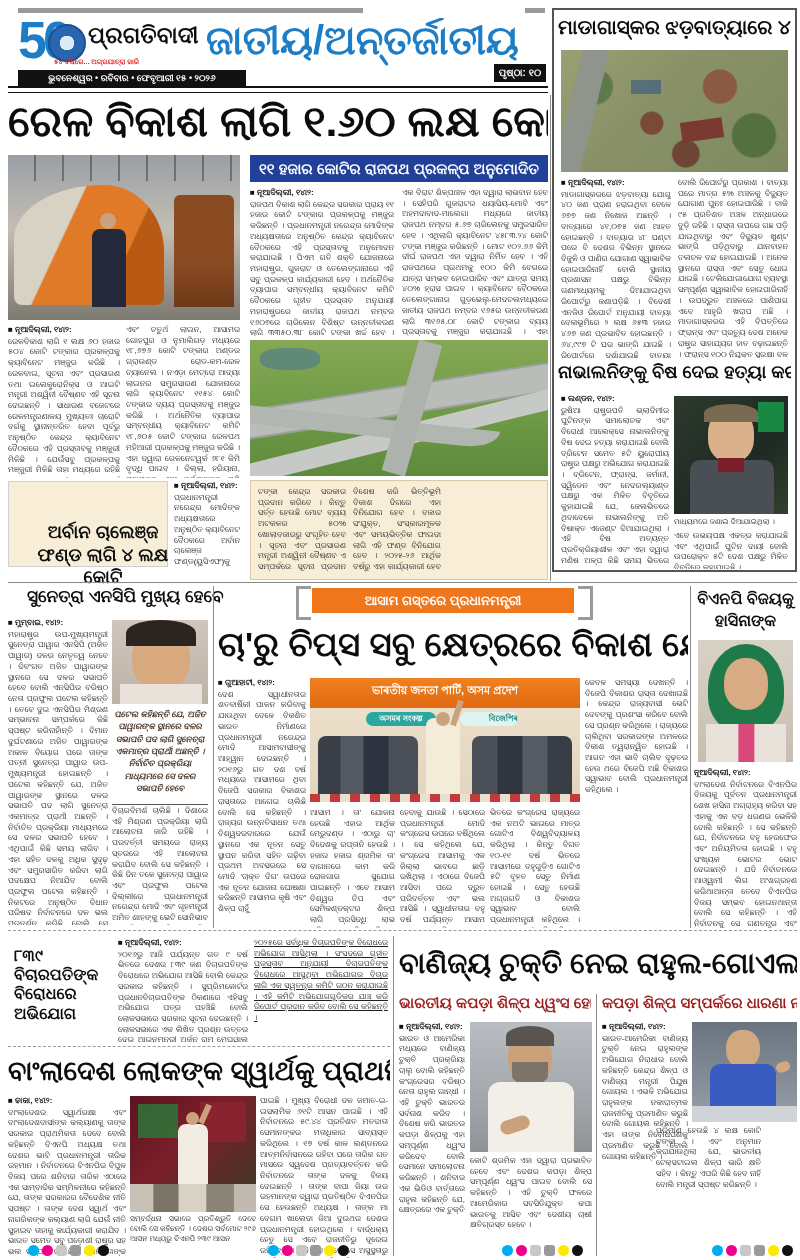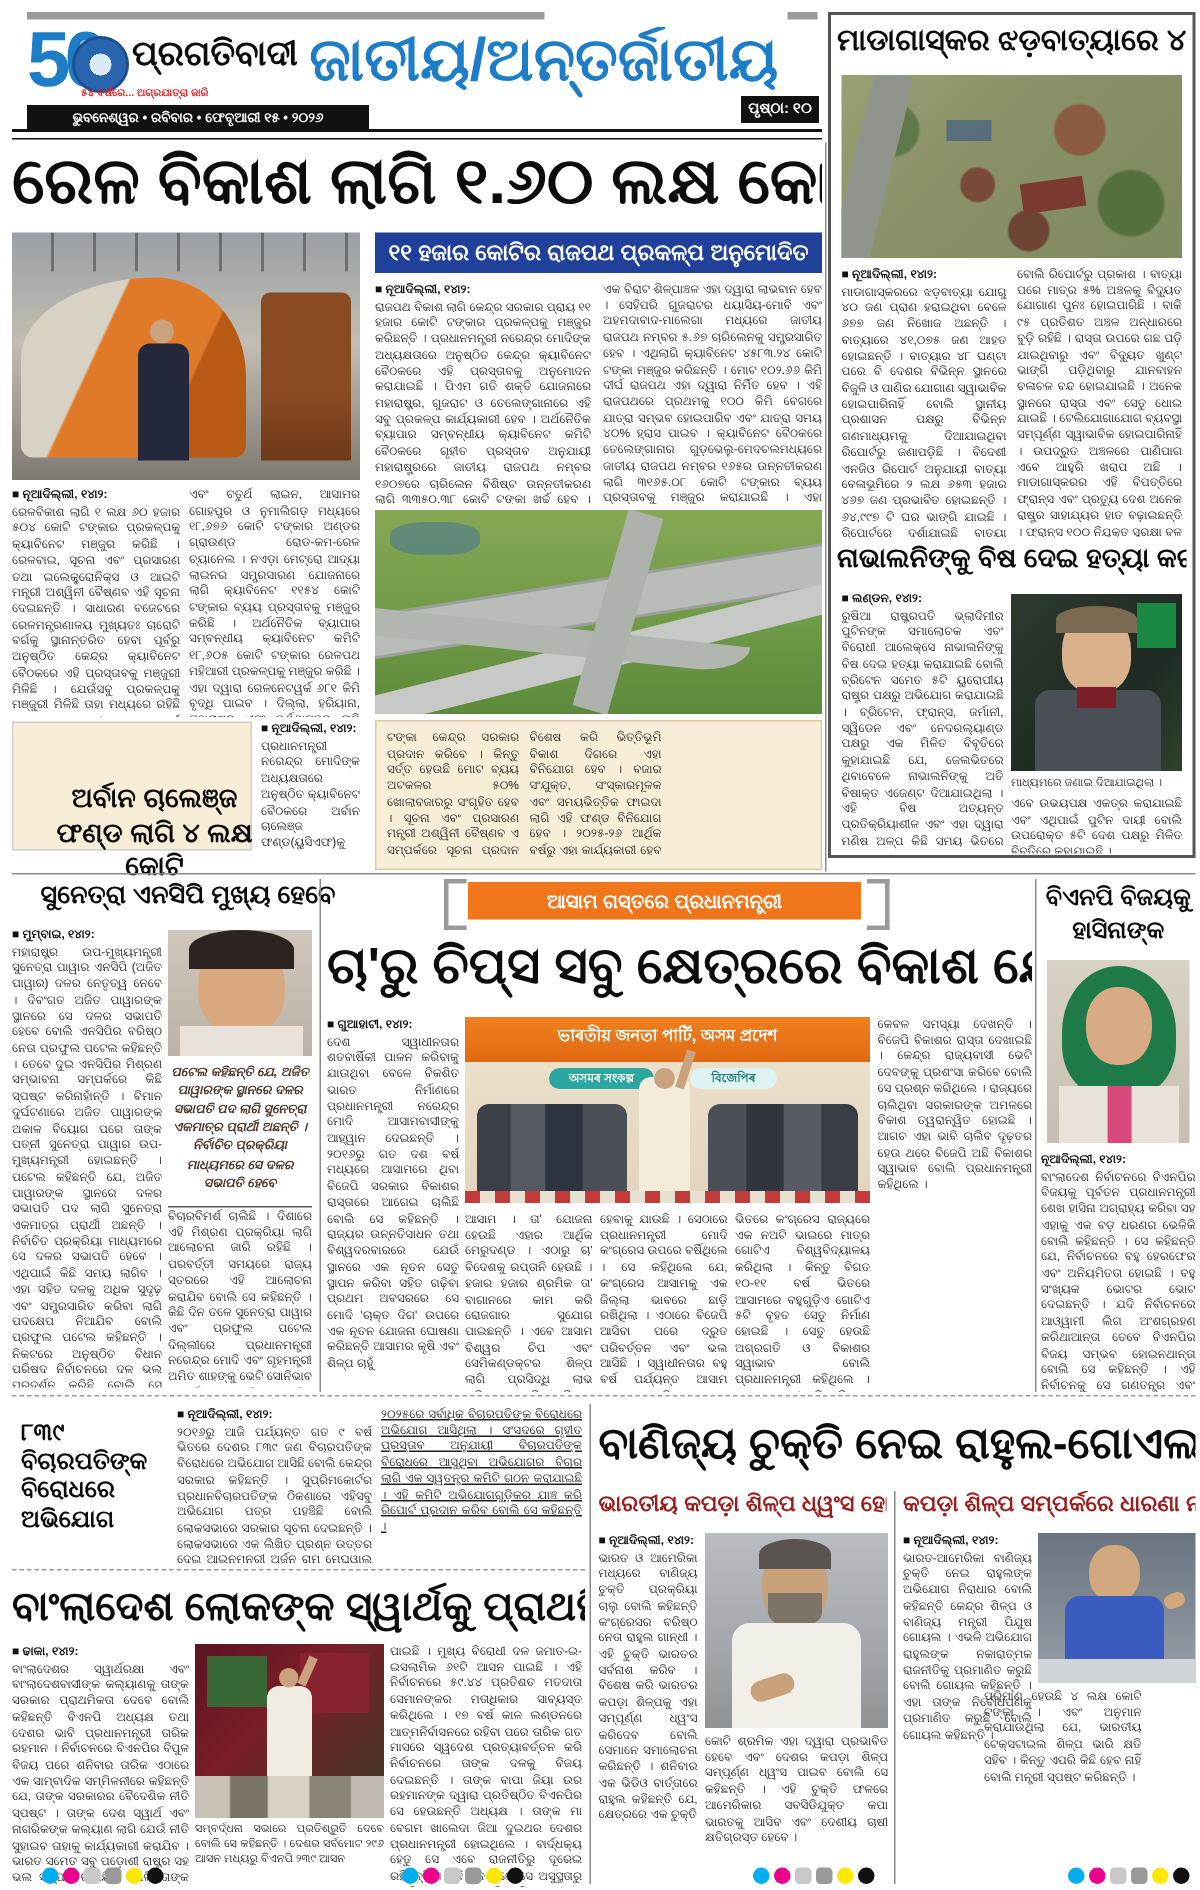--- a/index.html
+++ b/index.html
@@ -173,21 +173,21 @@
   </div>
 
   <div class="ph" style="left:310px;top:678px;width:270px;height:124px;background:linear-gradient(180deg,#efe3cf 0%,#e2d4bd 100%);">
     <div style="left:0;top:0;width:100%;height:30px;background:linear-gradient(180deg,#f08020,#e06a12);"></div>
     <div style="left:0;top:4px;width:100%;text-align:center;color:#fff;font-weight:800;font-size:11px;">
       <span>ভাৰতীয় জনতা পাৰ্টি, অসম প্ৰদেশ</span>
     </div>
     <div style="left:56px;top:34px;width:70px;height:14px;background:#2aa7a0;border-radius:8px;color:#fff;font-size:8px;font-weight:bold;text-align:center;line-height:14px;overflow:hidden;">
       <span>অসমৰ সংকল্প</span>
     </div>
-    <div style="left:150px;top:34px;width:58px;height:14px;background:#dff3f2;border-radius:8px;color:#1c7f79;font-size:8px;font-weight:bold;text-align:center;line-height:14px;overflow:hidden;">
+    <div style="left:150px;top:34px;width:58px;height:14px;background:#dff3f2;border-radius:8px;color:#1c7f79;font-size:8px;font-weight:bold;text-align:right;line-height:14px;overflow:hidden;">
       <span>বিজেপিৰ</span>
     </div>
     <div style="left:116px;top:40px;width:34px;height:84px;background:#f3ecd9;border-radius:8px 8px 0 0;"></div>
     <div style="left:126px;top:34px;width:14px;height:14px;border-radius:50%;background:#caa27e;"></div>
     <div style="left:144px;top:22px;width:6px;height:26px;background:#caa27e;transform:rotate(18deg);"></div>
     <div style="left:8px;top:58px;width:100px;height:66px;background:linear-gradient(90deg,#3a3f48 0 22%,#555a62 23% 45%,#2e3340 46% 70%,#4a4f58 71% 100%);border-radius:8px 8px 0 0;"></div>
     <div style="left:162px;top:58px;width:100px;height:66px;background:linear-gradient(90deg,#4a4f58 0 25%,#30353e 26% 50%,#565b64 51% 75%,#383d46 76% 100%);border-radius:8px 8px 0 0;"></div>
     <div style="left:0;top:116px;width:100%;height:8px;background:repeating-linear-gradient(90deg,#c23a3a 0 10px,#e8e0d0 10px 20px);"></div>
   </div>
 

